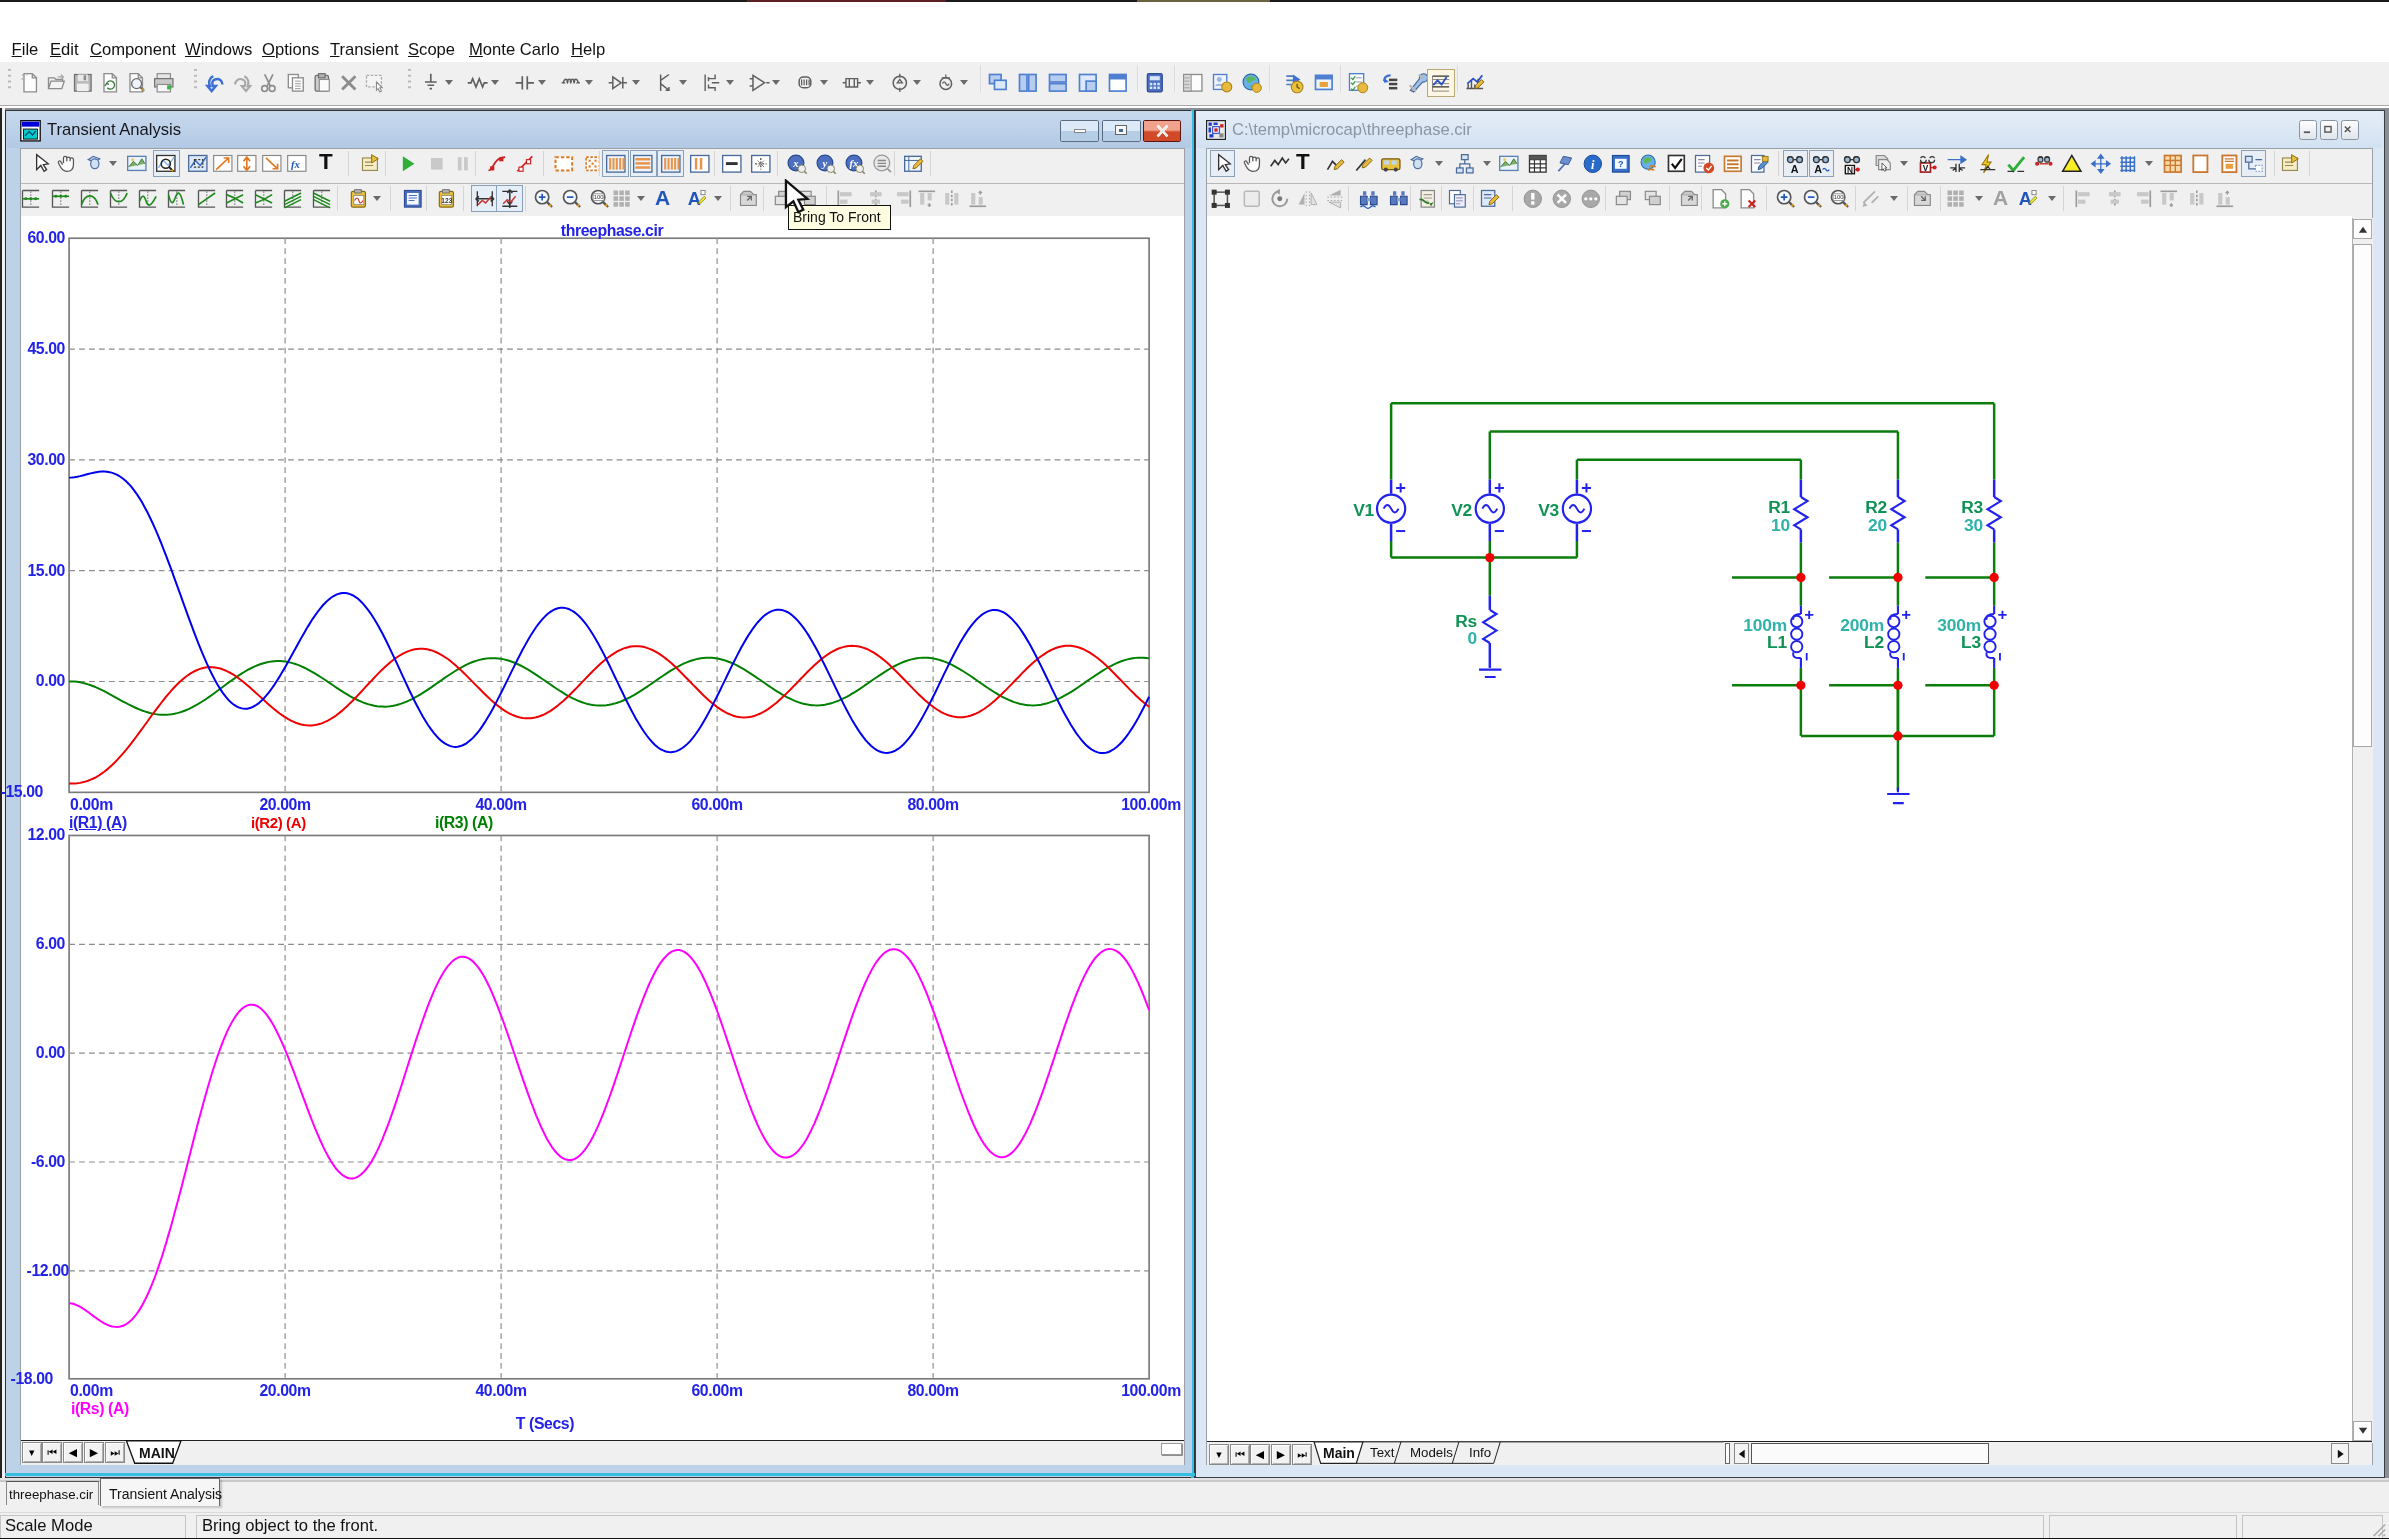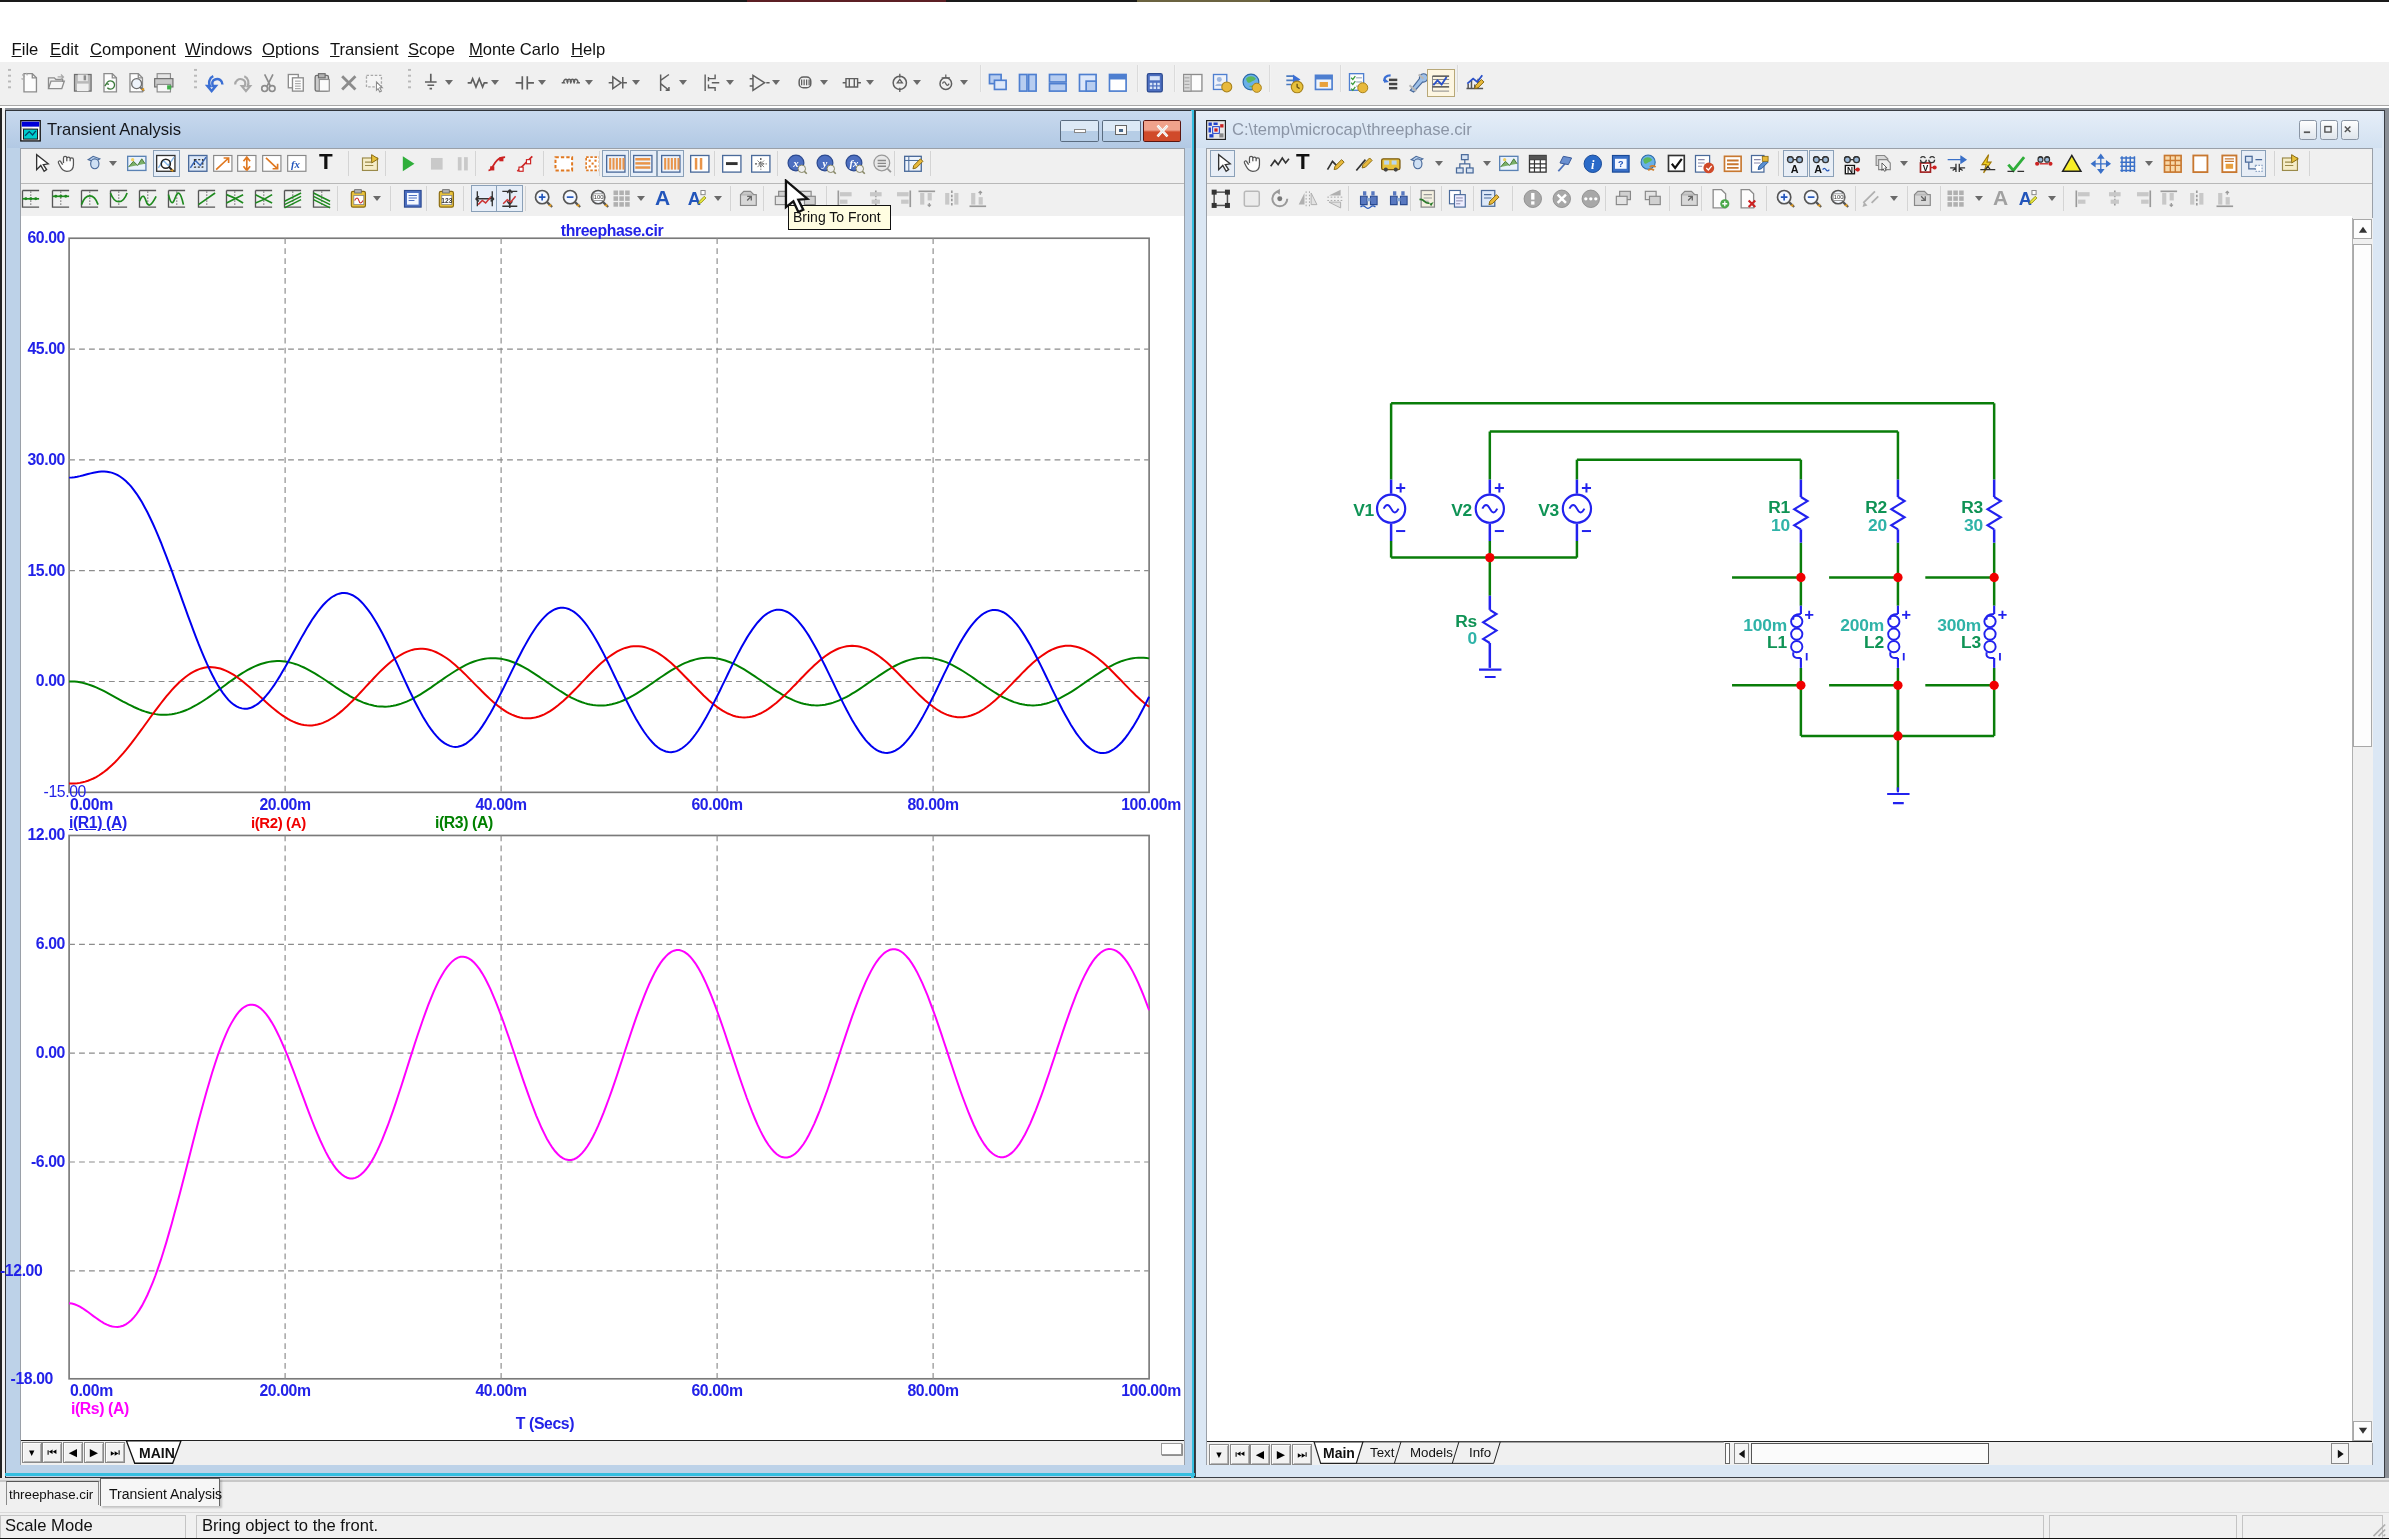--- a/index.html
+++ b/index.html
@@ -648,26 +648,26 @@
         <path d="M83.0,821.4 L86.3,821.4 L89.5,821.5 L92.8,821.8 L96.0,822.3 L99.3,823.0 L102.5,823.8 L105.8,824.8 L109.0,825.9 L112.3,827.1 L115.6,828.5 L118.8,829.9 L122.1,831.5 L125.3,833.1 L128.6,834.8 L131.8,836.5 L135.1,838.3 L138.3,840.1 L141.6,841.9 L144.8,843.7 L148.1,845.5 L151.4,847.2 L154.6,848.9 L157.9,850.5 L161.1,852.1 L164.4,853.6 L167.6,855.0 L170.9,856.3 L174.1,857.4 L177.4,858.4 L180.6,859.3 L183.9,860.1 L187.2,860.7 L190.4,861.1 L193.7,861.4 L196.9,861.5 L200.2,861.4 L203.4,861.2 L206.7,860.8 L209.9,860.3 L213.2,859.5 L216.5,858.6 L219.7,857.6 L223.0,856.3 L226.2,855.0 L229.5,853.5 L232.7,851.8 L236.0,850.0 L239.2,848.1 L242.5,846.1 L245.8,844.0 L249.0,841.9 L252.3,839.6 L255.5,837.3 L258.8,834.9 L262.0,832.5 L265.3,830.1 L268.5,827.7 L271.8,825.2 L275.0,822.8 L278.3,820.5 L281.6,818.2 L284.8,815.9 L288.1,813.7 L291.3,811.6 L294.6,809.6 L297.8,807.7 L301.1,806.0 L304.3,804.3 L307.6,802.8 L310.9,801.5 L314.1,800.3 L317.4,799.3 L320.6,798.4 L323.9,797.7 L327.1,797.2 L330.4,796.9 L333.6,796.7 L336.9,796.7 L340.1,796.9 L343.4,797.3 L346.7,797.9 L349.9,798.6 L353.2,799.5 L356.4,800.5 L359.7,801.7 L362.9,803.1 L366.2,804.5 L369.4,806.1 L372.7,807.9 L375.9,809.7 L379.2,811.6 L382.5,813.6 L385.7,815.7 L389.0,817.8 L392.2,819.9 L395.5,822.1 L398.7,824.3 L402.0,826.5 L405.2,828.7 L408.5,830.8 L411.8,832.9 L415.0,835.0 L418.3,837.0 L421.5,838.9 L424.8,840.7 L428.0,842.4 L431.3,844.0 L434.5,845.4 L437.8,846.8 L441.0,847.9 L444.3,849.0 L447.6,849.8 L450.8,850.6 L454.1,851.1 L457.3,851.5 L460.6,851.6 L463.8,851.7 L467.1,851.5 L470.3,851.2 L473.6,850.7 L476.9,850.0 L480.1,849.1 L483.4,848.1 L486.6,846.9 L489.9,845.6 L493.1,844.2 L496.4,842.6 L499.6,840.9 L502.9,839.1 L506.2,837.1 L509.4,835.1 L512.7,833.0 L515.9,830.9 L519.2,828.7 L522.4,826.4 L525.7,824.1 L528.9,821.9 L532.2,819.6 L535.4,817.3 L538.7,815.1 L542.0,812.9 L545.2,810.8 L548.5,808.7 L551.7,806.7 L555.0,804.9 L558.2,803.1 L561.5,801.4 L564.7,799.9 L568.0,798.5 L571.2,797.3 L574.5,796.2 L577.8,795.3 L581.0,794.5 L584.3,793.9 L587.5,793.5 L590.8,793.3 L594.0,793.2 L597.3,793.3 L600.5,793.6 L603.8,794.0 L607.1,794.7 L610.3,795.5 L613.6,796.4 L616.8,797.6 L620.1,798.8 L623.3,800.3 L626.6,801.8 L629.8,803.5 L633.1,805.3 L636.4,807.1 L639.6,809.1 L642.9,811.2 L646.1,813.3 L649.4,815.5 L652.6,817.7 L655.9,819.9 L659.1,822.2 L662.4,824.4 L665.6,826.7 L668.9,828.9 L672.2,831.0 L675.4,833.1 L678.7,835.1 L681.9,837.1 L685.2,838.9 L688.4,840.7 L691.7,842.3 L694.9,843.8 L698.2,845.2 L701.4,846.4 L704.7,847.5 L708.0,848.4 L711.2,849.1 L714.5,849.7 L717.7,850.1 L721.0,850.3 L724.2,850.4 L727.5,850.2 L730.7,849.9 L734.0,849.5 L737.3,848.8 L740.5,848.0 L743.8,847.0 L747.0,845.9 L750.3,844.6 L753.5,843.1 L756.8,841.6 L760.0,839.9 L763.3,838.1 L766.5,836.2 L769.8,834.2 L773.1,832.1 L776.3,830.0 L779.6,827.8 L782.8,825.6 L786.1,823.3 L789.3,821.1 L792.6,818.8 L795.8,816.6 L799.1,814.4 L802.4,812.2 L805.6,810.1 L808.9,808.0 L812.1,806.1 L815.4,804.2 L818.6,802.5 L821.9,800.8 L825.1,799.3 L828.4,798.0 L831.7,796.7 L834.9,795.7 L838.2,794.7 L841.4,794.0 L844.7,793.4 L847.9,793.0 L851.2,792.8 L854.4,792.7 L857.7,792.8 L860.9,793.1 L864.2,793.6 L867.5,794.2 L870.7,795.1 L874.0,796.0 L877.2,797.2 L880.5,798.5 L883.7,799.9 L887.0,801.4 L890.2,803.1 L893.5,804.9 L896.8,806.8 L900.0,808.8 L903.3,810.9 L906.5,813.0 L909.8,815.2 L913.0,817.4 L916.3,819.6 L919.5,821.9 L922.8,824.1 L926.0,826.4 L929.3,828.6 L932.6,830.8 L935.8,832.9 L939.1,834.9 L942.3,836.9 L945.6,838.7 L948.8,840.5 L952.1,842.1 L955.3,843.6 L958.6,845.0 L961.9,846.2 L965.1,847.3 L968.4,848.2 L971.6,848.9 L974.9,849.5 L978.1,849.9 L981.4,850.1 L984.6,850.2 L987.9,850.1 L991.1,849.8 L994.4,849.3 L997.7,848.6 L1000.9,847.8 L1004.2,846.9 L1007.4,845.7 L1010.7,844.4 L1013.9,843.0 L1017.2,841.4 L1020.4,839.8 L1023.7,838.0 L1026.9,836.1 L1030.2,834.1 L1033.5,832.0 L1036.7,829.9 L1040.0,827.7 L1043.2,825.5 L1046.5,823.2 L1049.7,821.0 L1053.0,818.7 L1056.2,816.5 L1059.5,814.3 L1062.8,812.1 L1066.0,810.0 L1069.3,808.0 L1072.5,806.0 L1075.8,804.1 L1079.0,802.4 L1082.3,800.8 L1085.5,799.2 L1088.8,797.9 L1092.0,796.7 L1095.3,795.6 L1098.6,794.7 L1101.8,793.9 L1105.1,793.3 L1108.3,792.9 L1111.6,792.7 L1114.8,792.6 L1118.1,792.8 L1121.3,793.1 L1124.6,793.5 L1127.9,794.2 L1131.1,795.0 L1134.4,796.0 L1137.6,797.1 L1140.9,798.4 L1144.1,799.8 L1147.4,801.4 L1150.6,803.1 L1153.9,804.9 L1157.1,806.8 L1160.4,808.7 L1163.7,810.8 L1166.9,812.9 L1170.2,815.1 L1173.4,817.3 L1176.7,819.6 L1179.9,821.9 L1183.2,824.1 L1186.4,826.3 L1189.7,828.6 L1193.0,830.7 L1196.2,832.8 L1199.5,834.9 L1202.7,836.8 L1206.0,838.7 L1209.2,840.4 L1212.5,842.1 L1215.7,843.6 L1219.0,844.9 L1222.2,846.2 L1225.5,847.2 L1228.8,848.2 L1232.0,848.9 L1235.3,849.5 L1238.5,849.9 L1241.8,850.1 L1245.0,850.2 L1248.3,850.0 L1251.5,849.7 L1254.8,849.3 L1258.1,848.6 L1261.3,847.8 L1264.6,846.8 L1267.8,845.7 L1271.1,844.4 L1274.3,843.0 L1277.6,841.4 L1280.8,839.7 L1284.1,837.9 L1287.4,836.1 L1290.6,834.1 L1293.9,832.0 L1297.1,829.9 L1300.4,827.7 L1303.6,825.5 L1306.9,823.2 L1310.1,821.0 L1313.4,818.7 L1316.6,816.5 L1319.9,814.3 L1323.2,812.1 L1326.4,810.0 L1329.7,807.9 L1332.9,806.0 L1336.2,804.1 L1339.4,802.4 L1342.7,800.7 L1345.9,799.2 L1349.2,797.9 L1352.5,796.6 L1355.7,795.6 L1359.0,794.7 L1362.2,793.9 L1365.5,793.3 L1368.7,792.9 L1372.0,792.7 L1375.2,792.6 L1378.5,792.8 L1381.7,793.1 L1385.0,793.5" fill="none" stroke="#008000" stroke-width="2.4"></path>
         <path d="M83.0,944.4 L86.3,944.4 L89.5,944.3 L92.8,944.0 L96.0,943.6 L99.3,942.9 L102.5,942.1 L105.8,941.0 L109.0,939.7 L112.3,938.3 L115.6,936.6 L118.8,934.7 L122.1,932.5 L125.3,930.2 L128.6,927.6 L131.8,924.8 L135.1,921.8 L138.3,918.7 L141.6,915.3 L144.8,911.7 L148.1,908.0 L151.4,904.1 L154.6,900.1 L157.9,896.0 L161.1,891.8 L164.4,887.4 L167.6,883.0 L170.9,878.6 L174.1,874.1 L177.4,869.6 L180.6,865.1 L183.9,860.6 L187.2,856.2 L190.4,851.9 L193.7,847.6 L196.9,843.5 L200.2,839.4 L203.4,835.6 L206.7,831.8 L209.9,828.3 L213.2,825.0 L216.5,821.8 L219.7,818.9 L223.0,816.2 L226.2,813.8 L229.5,811.6 L232.7,809.7 L236.0,808.1 L239.2,806.7 L242.5,805.6 L245.8,804.8 L249.0,804.3 L252.3,804.0 L255.5,804.1 L258.8,804.4 L262.0,805.0 L265.3,805.8 L268.5,806.9 L271.8,808.2 L275.0,809.8 L278.3,811.6 L281.6,813.5 L284.8,815.7 L288.1,818.0 L291.3,820.5 L294.6,823.1 L297.8,825.9 L301.1,828.7 L304.3,831.6 L307.6,834.5 L310.9,837.5 L314.1,840.5 L317.4,843.4 L320.6,846.4 L323.9,849.3 L327.1,852.1 L330.4,854.8 L333.6,857.4 L336.9,859.9 L340.1,862.2 L343.4,864.4 L346.7,866.4 L349.9,868.2 L353.2,869.8 L356.4,871.1 L359.7,872.3 L362.9,873.2 L366.2,873.8 L369.4,874.2 L372.7,874.4 L375.9,874.3 L379.2,873.9 L382.5,873.3 L385.7,872.4 L389.0,871.2 L392.2,869.8 L395.5,868.2 L398.7,866.3 L402.0,864.3 L405.2,862.0 L408.5,859.5 L411.8,856.8 L415.0,854.0 L418.3,851.0 L421.5,847.8 L424.8,844.6 L428.0,841.3 L431.3,837.8 L434.5,834.4 L437.8,830.8 L441.0,827.3 L444.3,823.8 L447.6,820.3 L450.8,816.8 L454.1,813.4 L457.3,810.1 L460.6,806.9 L463.8,803.8 L467.1,800.9 L470.3,798.1 L473.6,795.5 L476.9,793.1 L480.1,790.9 L483.4,788.9 L486.6,787.2 L489.9,785.6 L493.1,784.4 L496.4,783.3 L499.6,782.6 L502.9,782.1 L506.2,781.9 L509.4,781.9 L512.7,782.2 L515.9,782.8 L519.2,783.6 L522.4,784.7 L525.7,786.1 L528.9,787.7 L532.2,789.5 L535.4,791.5 L538.7,793.7 L542.0,796.1 L545.2,798.7 L548.5,801.5 L551.7,804.4 L555.0,807.4 L558.2,810.5 L561.5,813.7 L564.7,817.0 L568.0,820.3 L571.2,823.6 L574.5,826.9 L577.8,830.2 L581.0,833.5 L584.3,836.7 L587.5,839.8 L590.8,842.9 L594.0,845.8 L597.3,848.5 L600.5,851.1 L603.8,853.6 L607.1,855.8 L610.3,857.9 L613.6,859.7 L616.8,861.3 L620.1,862.7 L623.3,863.9 L626.6,864.7 L629.8,865.4 L633.1,865.7 L636.4,865.8 L639.6,865.7 L642.9,865.2 L646.1,864.5 L649.4,863.6 L652.6,862.4 L655.9,860.9 L659.1,859.3 L662.4,857.4 L665.6,855.2 L668.9,852.9 L672.2,850.4 L675.4,847.7 L678.7,844.9 L681.9,841.9 L685.2,838.8 L688.4,835.6 L691.7,832.3 L694.9,829.0 L698.2,825.6 L701.4,822.2 L704.7,818.8 L708.0,815.4 L711.2,812.1 L714.5,808.8 L717.7,805.6 L721.0,802.5 L724.2,799.5 L727.5,796.7 L730.7,794.0 L734.0,791.5 L737.3,789.2 L740.5,787.1 L743.8,785.2 L747.0,783.5 L750.3,782.1 L753.5,780.9 L756.8,780.0 L760.0,779.3 L763.3,778.9 L766.5,778.8 L769.8,778.9 L773.1,779.3 L776.3,779.9 L779.6,780.8 L782.8,782.0 L786.1,783.4 L789.3,785.1 L792.6,786.9 L795.8,789.0 L799.1,791.3 L802.4,793.8 L805.6,796.4 L808.9,799.2 L812.1,802.2 L815.4,805.2 L818.6,808.4 L821.9,811.7 L825.1,815.0 L828.4,818.3 L831.7,821.7 L834.9,825.1 L838.2,828.4 L841.4,831.7 L844.7,835.0 L847.9,838.2 L851.2,841.2 L854.4,844.2 L857.7,847.0 L860.9,849.6 L864.2,852.1 L867.5,854.4 L870.7,856.5 L874.0,858.4 L877.2,860.0 L880.5,861.4 L883.7,862.6 L887.0,863.5 L890.2,864.2 L893.5,864.6 L896.8,864.7 L900.0,864.6 L903.3,864.1 L906.5,863.5 L909.8,862.6 L913.0,861.4 L916.3,860.0 L919.5,858.3 L922.8,856.4 L926.0,854.3 L929.3,852.0 L932.6,849.5 L935.8,846.9 L939.1,844.0 L942.3,841.1 L945.6,838.0 L948.8,834.8 L952.1,831.6 L955.3,828.2 L958.6,824.9 L961.9,821.5 L965.1,818.1 L968.4,814.8 L971.6,811.4 L974.9,808.2 L978.1,805.0 L981.4,801.9 L984.6,799.0 L987.9,796.1 L991.1,793.5 L994.4,791.0 L997.7,788.7 L1000.9,786.6 L1004.2,784.7 L1007.4,783.1 L1010.7,781.6 L1013.9,780.5 L1017.2,779.6 L1020.4,778.9 L1023.7,778.5 L1026.9,778.4 L1030.2,778.5 L1033.5,778.9 L1036.7,779.5 L1040.0,780.5 L1043.2,781.6 L1046.5,783.0 L1049.7,784.7 L1053.0,786.6 L1056.2,788.7 L1059.5,791.0 L1062.8,793.5 L1066.0,796.1 L1069.3,798.9 L1072.5,801.9 L1075.8,805.0 L1079.0,808.1 L1082.3,811.4 L1085.5,814.7 L1088.8,818.1 L1092.0,821.4 L1095.3,824.8 L1098.6,828.2 L1101.8,831.5 L1105.1,834.8 L1108.3,837.9 L1111.6,841.0 L1114.8,844.0 L1118.1,846.8 L1121.3,849.4 L1124.6,851.9 L1127.9,854.2 L1131.1,856.3 L1134.4,858.2 L1137.6,859.8 L1140.9,861.3 L1144.1,862.4 L1147.4,863.3 L1150.6,864.0 L1153.9,864.4 L1157.1,864.5 L1160.4,864.4 L1163.7,864.0 L1166.9,863.3 L1170.2,862.4 L1173.4,861.2 L1176.7,859.8 L1179.9,858.2 L1183.2,856.3 L1186.4,854.2 L1189.7,851.9 L1193.0,849.4 L1196.2,846.8 L1199.5,843.9 L1202.7,841.0 L1206.0,837.9 L1209.2,834.7 L1212.5,831.5 L1215.7,828.2 L1219.0,824.8 L1222.2,821.4 L1225.5,818.0 L1228.8,814.7 L1232.0,811.3 L1235.3,808.1 L1238.5,804.9 L1241.8,801.8 L1245.0,798.9 L1248.3,796.1 L1251.5,793.4 L1254.8,790.9 L1258.1,788.6 L1261.3,786.5 L1264.6,784.6 L1267.8,783.0 L1271.1,781.6 L1274.3,780.4 L1277.6,779.5 L1280.8,778.8 L1284.1,778.4 L1287.4,778.3 L1290.6,778.4 L1293.9,778.8 L1297.1,779.5 L1300.4,780.4 L1303.6,781.6 L1306.9,783.0 L1310.1,784.7 L1313.4,786.5 L1316.6,788.6 L1319.9,790.9 L1323.2,793.4 L1326.4,796.1 L1329.7,798.9 L1332.9,801.8 L1336.2,804.9 L1339.4,808.1 L1342.7,811.4 L1345.9,814.7 L1349.2,818.0 L1352.5,821.4 L1355.7,824.8 L1359.0,828.2 L1362.2,831.5 L1365.5,834.7 L1368.7,837.9 L1372.0,841.0 L1375.2,843.9 L1378.5,846.8 L1381.7,849.4 L1385.0,851.9" fill="none" stroke="#f00000" stroke-width="2.4"></path>
         <path d="M83.0,575.6 L86.3,575.4 L89.5,575.1 L92.8,574.5 L96.0,573.8 L99.3,573.0 L102.5,572.1 L105.8,571.3 L109.0,570.5 L112.3,569.7 L115.6,569.1 L118.8,568.6 L122.1,568.3 L125.3,568.3 L128.6,568.5 L131.8,569.0 L135.1,569.9 L138.3,571.0 L141.6,572.6 L144.8,574.5 L148.1,576.9 L151.4,579.7 L154.6,582.9 L157.9,586.5 L161.1,590.6 L164.4,595.1 L167.6,600.0 L170.9,605.4 L174.1,611.2 L177.4,617.4 L180.6,624.0 L183.9,630.9 L187.2,638.2 L190.4,645.9 L193.7,653.8 L196.9,662.0 L200.2,670.4 L203.4,679.0 L206.7,687.8 L209.9,696.7 L213.2,705.7 L216.5,714.8 L219.7,723.9 L223.0,732.9 L226.2,741.9 L229.5,750.8 L232.7,759.5 L236.0,768.1 L239.2,776.4 L242.5,784.4 L245.8,792.2 L249.0,799.6 L252.3,806.7 L255.5,813.3 L258.8,819.6 L262.0,825.3 L265.3,830.6 L268.5,835.4 L271.8,839.7 L275.0,843.5 L278.3,846.7 L281.6,849.3 L284.8,851.4 L288.1,852.9 L291.3,853.8 L294.6,854.2 L297.8,854.1 L301.1,853.4 L304.3,852.1 L307.6,850.3 L310.9,848.1 L314.1,845.3 L317.4,842.1 L320.6,838.5 L323.9,834.5 L327.1,830.1 L330.4,825.4 L333.6,820.4 L336.9,815.2 L340.1,809.7 L343.4,804.1 L346.7,798.3 L349.9,792.4 L353.2,786.5 L356.4,780.6 L359.7,774.6 L362.9,768.8 L366.2,763.1 L369.4,757.5 L372.7,752.2 L375.9,747.0 L379.2,742.2 L382.5,737.6 L385.7,733.4 L389.0,729.5 L392.2,726.1 L395.5,723.0 L398.7,720.4 L402.0,718.3 L405.2,716.6 L408.5,715.5 L411.8,714.8 L415.0,714.7 L418.3,715.1 L421.5,716.0 L424.8,717.4 L428.0,719.3 L431.3,721.7 L434.5,724.7 L437.8,728.1 L441.0,731.9 L444.3,736.2 L447.6,740.9 L450.8,746.0 L454.1,751.4 L457.3,757.2 L460.6,763.3 L463.8,769.6 L467.1,776.2 L470.3,782.9 L473.6,789.8 L476.9,796.8 L480.1,803.8 L483.4,810.9 L486.6,818.0 L489.9,825.0 L493.1,831.9 L496.4,838.6 L499.6,845.2 L502.9,851.6 L506.2,857.7 L509.4,863.5 L512.7,868.9 L515.9,874.1 L519.2,878.8 L522.4,883.1 L525.7,887.0 L528.9,890.4 L532.2,893.3 L535.4,895.7 L538.7,897.6 L542.0,899.0 L545.2,899.9 L548.5,900.2 L551.7,900.0 L555.0,899.2 L558.2,897.9 L561.5,896.2 L564.7,893.8 L568.0,891.1 L571.2,887.8 L574.5,884.1 L577.8,879.9 L581.0,875.4 L584.3,870.4 L587.5,865.2 L590.8,859.6 L594.0,853.8 L597.3,847.7 L600.5,841.4 L603.8,835.0 L607.1,828.5 L610.3,821.8 L613.6,815.2 L616.8,808.5 L620.1,801.9 L623.3,795.4 L626.6,789.1 L629.8,782.9 L633.1,776.9 L636.4,771.1 L639.6,765.7 L642.9,760.5 L646.1,755.7 L649.4,751.3 L652.6,747.3 L655.9,743.8 L659.1,740.6 L662.4,738.0 L665.6,735.9 L668.9,734.2 L672.2,733.1 L675.4,732.5 L678.7,732.5 L681.9,732.9 L685.2,733.9 L688.4,735.5 L691.7,737.5 L694.9,740.0 L698.2,743.0 L701.4,746.5 L704.7,750.4 L708.0,754.8 L711.2,759.5 L714.5,764.7 L717.7,770.1 L721.0,775.9 L724.2,781.9 L727.5,788.1 L730.7,794.6 L734.0,801.2 L737.3,807.9 L740.5,814.7 L743.8,821.5 L747.0,828.3 L750.3,835.0 L753.5,841.7 L756.8,848.2 L760.0,854.5 L763.3,860.7 L766.5,866.5 L769.8,872.1 L773.1,877.4 L776.3,882.3 L779.6,886.8 L782.8,890.9 L786.1,894.6 L789.3,897.8 L792.6,900.6 L795.8,902.8 L799.1,904.5 L802.4,905.8 L805.6,906.4 L808.9,906.6 L812.1,906.2 L815.4,905.3 L818.6,903.9 L821.9,901.9 L825.1,899.5 L828.4,896.6 L831.7,893.2 L834.9,889.3 L838.2,885.0 L841.4,880.4 L844.7,875.3 L847.9,869.9 L851.2,864.2 L854.4,858.3 L857.7,852.1 L860.9,845.7 L864.2,839.2 L867.5,832.5 L870.7,825.8 L874.0,819.1 L877.2,812.3 L880.5,805.6 L883.7,799.0 L887.0,792.6 L890.2,786.3 L893.5,780.2 L896.8,774.4 L900.0,768.8 L903.3,763.6 L906.5,758.8 L909.8,754.3 L913.0,750.2 L916.3,746.6 L919.5,743.4 L922.8,740.7 L926.0,738.5 L929.3,736.8 L932.6,735.6 L935.8,734.9 L939.1,734.8 L942.3,735.2 L945.6,736.2 L948.8,737.6 L952.1,739.6 L955.3,742.1 L958.6,745.1 L961.9,748.5 L965.1,752.4 L968.4,756.7 L971.6,761.4 L974.9,766.4 L978.1,771.9 L981.4,777.6 L984.6,783.5 L987.9,789.8 L991.1,796.2 L994.4,802.7 L997.7,809.4 L1000.9,816.1 L1004.2,822.9 L1007.4,829.7 L1010.7,836.4 L1013.9,843.0 L1017.2,849.5 L1020.4,855.8 L1023.7,861.9 L1026.9,867.7 L1030.2,873.3 L1033.5,878.5 L1036.7,883.4 L1040.0,887.9 L1043.2,892.0 L1046.5,895.6 L1049.7,898.8 L1053.0,901.5 L1056.2,903.8 L1059.5,905.5 L1062.8,906.7 L1066.0,907.3 L1069.3,907.5 L1072.5,907.1 L1075.8,906.1 L1079.0,904.7 L1082.3,902.7 L1085.5,900.3 L1088.8,897.3 L1092.0,893.9 L1095.3,890.0 L1098.6,885.7 L1101.8,881.0 L1105.1,876.0 L1108.3,870.6 L1111.6,864.9 L1114.8,858.9 L1118.1,852.7 L1121.3,846.3 L1124.6,839.8 L1127.9,833.1 L1131.1,826.4 L1134.4,819.6 L1137.6,812.8 L1140.9,806.1 L1144.1,799.5 L1147.4,793.0 L1150.6,786.7 L1153.9,780.7 L1157.1,774.8 L1160.4,769.3 L1163.7,764.0 L1166.9,759.2 L1170.2,754.7 L1173.4,750.6 L1176.7,746.9 L1179.9,743.8 L1183.2,741.0 L1186.4,738.8 L1189.7,737.1 L1193.0,735.9 L1196.2,735.3 L1199.5,735.1 L1202.7,735.6 L1206.0,736.5 L1209.2,737.9 L1212.5,739.9 L1215.7,742.4 L1219.0,745.3 L1222.2,748.8 L1225.5,752.6 L1228.8,756.9 L1232.0,761.6 L1235.3,766.7 L1238.5,772.1 L1241.8,777.8 L1245.0,783.8 L1248.3,790.0 L1251.5,796.4 L1254.8,802.9 L1258.1,809.6 L1261.3,816.3 L1264.6,823.1 L1267.8,829.9 L1271.1,836.6 L1274.3,843.2 L1277.6,849.7 L1280.8,856.0 L1284.1,862.0 L1287.4,867.9 L1290.6,873.4 L1293.9,878.7 L1297.1,883.6 L1300.4,888.0 L1303.6,892.1 L1306.9,895.8 L1310.1,899.0 L1313.4,901.7 L1316.6,903.9 L1319.9,905.6 L1323.2,906.8 L1326.4,907.5 L1329.7,907.6 L1332.9,907.2 L1336.2,906.3 L1339.4,904.8 L1342.7,902.8 L1345.9,900.4 L1349.2,897.4 L1352.5,894.0 L1355.7,890.1 L1359.0,885.8 L1362.2,881.1 L1365.5,876.1 L1368.7,870.7 L1372.0,865.0 L1375.2,859.0 L1378.5,852.8 L1381.7,846.4 L1385.0,839.8" fill="none" stroke="#0000f0" stroke-width="2.4"></path>
         <path d="M83.0,1570.8 L86.3,1571.2 L89.5,1572.1 L92.8,1573.4 L96.0,1575.1 L99.3,1577.0 L102.5,1579.2 L105.8,1581.5 L109.0,1583.9 L112.3,1586.4 L115.6,1588.7 L118.8,1591.0 L122.1,1593.2 L125.3,1595.1 L128.6,1596.7 L131.8,1598.0 L135.1,1598.9 L138.3,1599.4 L141.6,1599.5 L144.8,1599.0 L148.1,1598.0 L151.4,1596.4 L154.6,1594.2 L157.9,1591.4 L161.1,1588.0 L164.4,1583.9 L167.6,1579.2 L170.9,1573.8 L174.1,1567.7 L177.4,1561.0 L180.6,1553.7 L183.9,1545.7 L187.2,1537.2 L190.4,1528.0 L193.7,1518.4 L196.9,1508.2 L200.2,1497.5 L203.4,1486.4 L206.7,1475.0 L209.9,1463.1 L213.2,1451.0 L216.5,1438.7 L219.7,1426.2 L223.0,1413.5 L226.2,1400.8 L229.5,1388.1 L232.7,1375.4 L236.0,1362.8 L239.2,1350.4 L242.5,1338.2 L245.8,1326.3 L249.0,1314.7 L252.3,1303.5 L255.5,1292.8 L258.8,1282.5 L262.0,1272.8 L265.3,1263.7 L268.5,1255.2 L271.8,1247.3 L275.0,1240.2 L278.3,1233.8 L281.6,1228.2 L284.8,1223.3 L288.1,1219.2 L291.3,1215.9 L294.6,1213.5 L297.8,1211.8 L301.1,1211.0 L304.3,1211.0 L307.6,1211.7 L310.9,1213.3 L314.1,1215.6 L317.4,1218.7 L320.6,1222.5 L323.9,1226.9 L327.1,1232.0 L330.4,1237.7 L333.6,1243.9 L336.9,1250.7 L340.1,1257.9 L343.4,1265.5 L346.7,1273.4 L349.9,1281.7 L353.2,1290.2 L356.4,1298.8 L359.7,1307.6 L362.9,1316.4 L366.2,1325.2 L369.4,1333.9 L372.7,1342.5 L375.9,1350.9 L379.2,1359.1 L382.5,1367.0 L385.7,1374.4 L389.0,1381.5 L392.2,1388.1 L395.5,1394.2 L398.7,1399.8 L402.0,1404.8 L405.2,1409.1 L408.5,1412.8 L411.8,1415.8 L415.0,1418.0 L418.3,1419.6 L421.5,1420.4 L424.8,1420.5 L428.0,1419.8 L431.3,1418.3 L434.5,1416.1 L437.8,1413.1 L441.0,1409.4 L444.3,1405.0 L447.6,1400.0 L450.8,1394.2 L454.1,1387.8 L457.3,1380.9 L460.6,1373.4 L463.8,1365.3 L467.1,1356.9 L470.3,1348.0 L473.6,1338.7 L476.9,1329.1 L480.1,1319.3 L483.4,1309.3 L486.6,1299.2 L489.9,1288.9 L493.1,1278.7 L496.4,1268.5 L499.6,1258.4 L502.9,1248.5 L506.2,1238.8 L509.4,1229.4 L512.7,1220.3 L515.9,1211.6 L519.2,1203.3 L522.4,1195.6 L525.7,1188.4 L528.9,1181.7 L532.2,1175.7 L535.4,1170.4 L538.7,1165.7 L542.0,1161.7 L545.2,1158.5 L548.5,1156.0 L551.7,1154.3 L555.0,1153.3 L558.2,1153.2 L561.5,1153.8 L564.7,1155.2 L568.0,1157.3 L571.2,1160.2 L574.5,1163.9 L577.8,1168.2 L581.0,1173.2 L584.3,1178.9 L587.5,1185.2 L590.8,1192.0 L594.0,1199.4 L597.3,1207.2 L600.5,1215.5 L603.8,1224.1 L607.1,1233.1 L610.3,1242.4 L613.6,1251.8 L616.8,1261.4 L620.1,1271.1 L623.3,1280.8 L626.6,1290.5 L629.8,1300.1 L633.1,1309.5 L636.4,1318.8 L639.6,1327.7 L642.9,1336.3 L646.1,1344.6 L649.4,1352.4 L652.6,1359.7 L655.9,1366.5 L659.1,1372.8 L662.4,1378.4 L665.6,1383.4 L668.9,1387.7 L672.2,1391.3 L675.4,1394.2 L678.7,1396.3 L681.9,1397.7 L685.2,1398.3 L688.4,1398.2 L691.7,1397.3 L694.9,1395.6 L698.2,1393.1 L701.4,1389.9 L704.7,1386.0 L708.0,1381.4 L711.2,1376.1 L714.5,1370.2 L717.7,1363.7 L721.0,1356.6 L724.2,1349.0 L727.5,1340.9 L730.7,1332.4 L734.0,1323.5 L737.3,1314.3 L740.5,1304.9 L743.8,1295.2 L747.0,1285.4 L750.3,1275.5 L753.5,1265.6 L756.8,1255.7 L760.0,1246.0 L763.3,1236.3 L766.5,1226.9 L769.8,1217.8 L773.1,1209.0 L776.3,1200.6 L779.6,1192.6 L782.8,1185.1 L786.1,1178.2 L789.3,1171.8 L792.6,1166.0 L795.8,1160.9 L799.1,1156.5 L802.4,1152.7 L805.6,1149.7 L808.9,1147.4 L812.1,1145.9 L815.4,1145.2 L818.6,1145.2 L821.9,1146.1 L825.1,1147.6 L828.4,1150.0 L831.7,1153.1 L834.9,1156.9 L838.2,1161.4 L841.4,1166.6 L844.7,1172.4 L847.9,1178.8 L851.2,1185.8 L854.4,1193.3 L857.7,1201.3 L860.9,1209.8 L864.2,1218.6 L867.5,1227.7 L870.7,1237.0 L874.0,1246.6 L877.2,1256.4 L880.5,1266.2 L883.7,1276.0 L887.0,1285.8 L890.2,1295.5 L893.5,1305.1 L896.8,1314.4 L900.0,1323.5 L903.3,1332.2 L906.5,1340.5 L909.8,1348.5 L913.0,1355.9 L916.3,1362.8 L919.5,1369.1 L922.8,1374.9 L926.0,1379.9 L929.3,1384.3 L932.6,1388.0 L935.8,1391.0 L939.1,1393.2 L942.3,1394.7 L945.6,1395.3 L948.8,1395.3 L952.1,1394.4 L955.3,1392.8 L958.6,1390.4 L961.9,1387.3 L965.1,1383.4 L968.4,1378.9 L971.6,1373.7 L974.9,1367.8 L978.1,1361.3 L981.4,1354.3 L984.6,1346.7 L987.9,1338.7 L991.1,1330.3 L994.4,1321.4 L997.7,1312.3 L1000.9,1302.9 L1004.2,1293.3 L1007.4,1283.5 L1010.7,1273.7 L1013.9,1263.8 L1017.2,1254.0 L1020.4,1244.3 L1023.7,1234.7 L1026.9,1225.3 L1030.2,1216.3 L1033.5,1207.5 L1036.7,1199.1 L1040.0,1191.2 L1043.2,1183.7 L1046.5,1176.8 L1049.7,1170.5 L1053.0,1164.7 L1056.2,1159.6 L1059.5,1155.2 L1062.8,1151.5 L1066.0,1148.5 L1069.3,1146.3 L1072.5,1144.8 L1075.8,1144.1 L1079.0,1144.2 L1082.3,1145.0 L1085.5,1146.6 L1088.8,1149.0 L1092.0,1152.1 L1095.3,1155.9 L1098.6,1160.5 L1101.8,1165.7 L1105.1,1171.5 L1108.3,1178.0 L1111.6,1185.0 L1114.8,1192.5 L1118.1,1200.5 L1121.3,1209.0 L1124.6,1217.8 L1127.9,1226.9 L1131.1,1236.3 L1134.4,1245.9 L1137.6,1255.7 L1140.9,1265.5 L1144.1,1275.4 L1147.4,1285.2 L1150.6,1294.9 L1153.9,1304.5 L1157.1,1313.8 L1160.4,1322.9 L1163.7,1331.6 L1166.9,1340.0 L1170.2,1347.9 L1173.4,1355.4 L1176.7,1362.3 L1179.9,1368.6 L1183.2,1374.4 L1186.4,1379.5 L1189.7,1383.9 L1193.0,1387.6 L1196.2,1390.5 L1199.5,1392.8 L1202.7,1394.2 L1206.0,1394.9 L1209.2,1394.9 L1212.5,1394.0 L1215.7,1392.4 L1219.0,1390.0 L1222.2,1386.9 L1225.5,1383.1 L1228.8,1378.5 L1232.0,1373.3 L1235.3,1367.5 L1238.5,1361.0 L1241.8,1354.0 L1245.0,1346.4 L1248.3,1338.4 L1251.5,1330.0 L1254.8,1321.2 L1258.1,1312.0 L1261.3,1302.6 L1264.6,1293.0 L1267.8,1283.3 L1271.1,1273.4 L1274.3,1263.6 L1277.6,1253.8 L1280.8,1244.0 L1284.1,1234.5 L1287.4,1225.1 L1290.6,1216.0 L1293.9,1207.3 L1297.1,1198.9 L1300.4,1191.0 L1303.6,1183.5 L1306.9,1176.6 L1310.1,1170.3 L1313.4,1164.5 L1316.6,1159.4 L1319.9,1155.0 L1323.2,1151.3 L1326.4,1148.3 L1329.7,1146.1 L1332.9,1144.6 L1336.2,1143.9 L1339.4,1144.0 L1342.7,1144.9 L1345.9,1146.5 L1349.2,1148.8 L1352.5,1152.0 L1355.7,1155.8 L1359.0,1160.3 L1362.2,1165.5 L1365.5,1171.4 L1368.7,1177.9 L1372.0,1184.9 L1375.2,1192.4 L1378.5,1200.4 L1381.7,1208.9 L1385.0,1217.7" fill="none" stroke="#ff00ff" stroke-width="2.4"></path>
       </svg>
       <div class="abs" style="left:0;top:121px;width:65px;text-align:right;font-size:15.8px;font-weight:bold;color:#2222e8;letter-spacing:-0.4px">60.00</div>
       <div class="abs" style="left:0;top:232px;width:65px;text-align:right;font-size:15.8px;font-weight:bold;color:#2222e8;letter-spacing:-0.4px">45.00</div>
       <div class="abs" style="left:0;top:343px;width:65px;text-align:right;font-size:15.8px;font-weight:bold;color:#2222e8;letter-spacing:-0.4px">30.00</div>
       <div class="abs" style="left:0;top:454px;width:65px;text-align:right;font-size:15.8px;font-weight:bold;color:#2222e8;letter-spacing:-0.4px">15.00</div>
       <div class="abs" style="left:0;top:564px;width:65px;text-align:right;font-size:15.8px;font-weight:bold;color:#2222e8;letter-spacing:-0.4px">0.00</div>
-      <div class="abs" style="left:0;top:675px;width:86px;text-align:right;font-size:15.8px;font-weight:normal;color:#2222e8;letter-spacing:-0.4px">-15.00</div>
+      <div class="abs" style="left:0;top:675px;width:43px;text-align:right;font-size:15.8px;font-weight:bold;color:#2222e8;letter-spacing:-0.4px">-15.00</div>
       <div class="abs" style="left:0;top:718px;width:65px;text-align:right;font-size:15.8px;font-weight:bold;color:#2222e8;letter-spacing:-0.4px">12.00</div>
       <div class="abs" style="left:0;top:827px;width:65px;text-align:right;font-size:15.8px;font-weight:bold;color:#2222e8;letter-spacing:-0.4px">6.00</div>
       <div class="abs" style="left:0;top:936px;width:65px;text-align:right;font-size:15.8px;font-weight:bold;color:#2222e8;letter-spacing:-0.4px">0.00</div>
       <div class="abs" style="left:0;top:1045px;width:65px;text-align:right;font-size:15.8px;font-weight:bold;color:#2222e8;letter-spacing:-0.4px">-6.00</div>
-      <div class="abs" style="left:0;top:1154px;width:69px;text-align:left;font-size:15.8px;font-weight:bold;color:#2222e8;letter-spacing:-0.4px">-12.00</div>
+      <div class="abs" style="left:0;top:1154px;width:69px;text-align:right;font-size:15.8px;font-weight:bold;color:#2222e8;letter-spacing:-0.4px">-12.00</div>
       <div class="abs" style="left:0;top:1262px;width:53px;text-align:right;font-size:15.8px;font-weight:bold;color:#2222e8;letter-spacing:-0.4px">-18.00</div>
       <div class="abs" style="left:235px;top:688px;width:100px;text-align:center;font-size:15.8px;font-weight:bold;color:#2222e8;letter-spacing:-0.4px">20.00m</div>
       <div class="abs" style="left:235px;top:1274px;width:100px;text-align:center;font-size:15.8px;font-weight:bold;color:#2222e8;letter-spacing:-0.4px">20.00m</div>
       <div class="abs" style="left:451px;top:688px;width:100px;text-align:center;font-size:15.8px;font-weight:bold;color:#2222e8;letter-spacing:-0.4px">40.00m</div>
       <div class="abs" style="left:451px;top:1274px;width:100px;text-align:center;font-size:15.8px;font-weight:bold;color:#2222e8;letter-spacing:-0.4px">40.00m</div>
       <div class="abs" style="left:667px;top:688px;width:100px;text-align:center;font-size:15.8px;font-weight:bold;color:#2222e8;letter-spacing:-0.4px">60.00m</div>
       <div class="abs" style="left:667px;top:1274px;width:100px;text-align:center;font-size:15.8px;font-weight:bold;color:#2222e8;letter-spacing:-0.4px">60.00m</div>
       <div class="abs" style="left:883px;top:688px;width:100px;text-align:center;font-size:15.8px;font-weight:bold;color:#2222e8;letter-spacing:-0.4px">80.00m</div>
       <div class="abs" style="left:883px;top:1274px;width:100px;text-align:center;font-size:15.8px;font-weight:bold;color:#2222e8;letter-spacing:-0.4px">80.00m</div>
       <div class="abs" style="left:1101px;top:688px;width:100px;text-align:center;font-size:15.8px;font-weight:bold;color:#2222e8;letter-spacing:-0.4px">100.00m</div>

